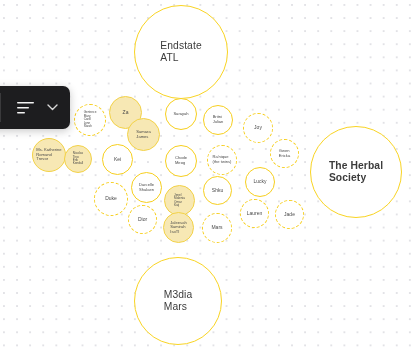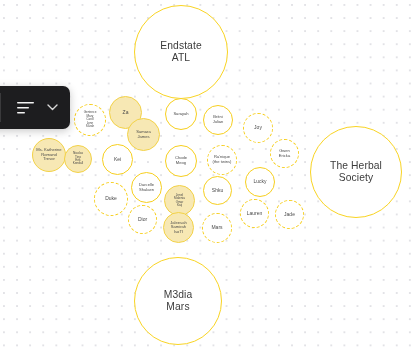--- a/index.html
+++ b/index.html
@@ -28,21 +28,20 @@
   }
 
   
   .node {
     position: absolute;
     box-sizing: border-box;
     border-radius: 50%;
     display: flex;
     align-items: center;
     justify-content: center;
-    text-align: center;
     color: #4a4a4a;
     line-height: 1.12;
     overflow: hidden;
     word-break: break-word;
     padding: 2px;
   }
 
   .node .label {
     display: block;
     white-space: pre-line;
@@ -127,21 +126,21 @@
 </head>
 <body>
 
 <div id="canvas">
 
   <div id="groups-layer">
       <div class="node group fs-group" style="left: 134px; top: 5px; width: 94px; height: 94px;">
         <span class="label">Endstate
 ATL</span>
       </div>
-      <div class="node group fs-group" style="left: 310px; top: 126px; width: 92px; height: 92px;">
+      <div class="node group fs-group" style="left: 310px; top: 126px; width: 92px; height: 92px; font-weight: bold;">
         <span class="label">The Herbal
 Society</span>
       </div>
       <div class="node group fs-group" style="left: 134px; top: 257px; width: 88px; height: 88px;">
         <span class="label">M3dia
 Mars</span>
       </div>
     </div>
 
   <div id="members-layer">

